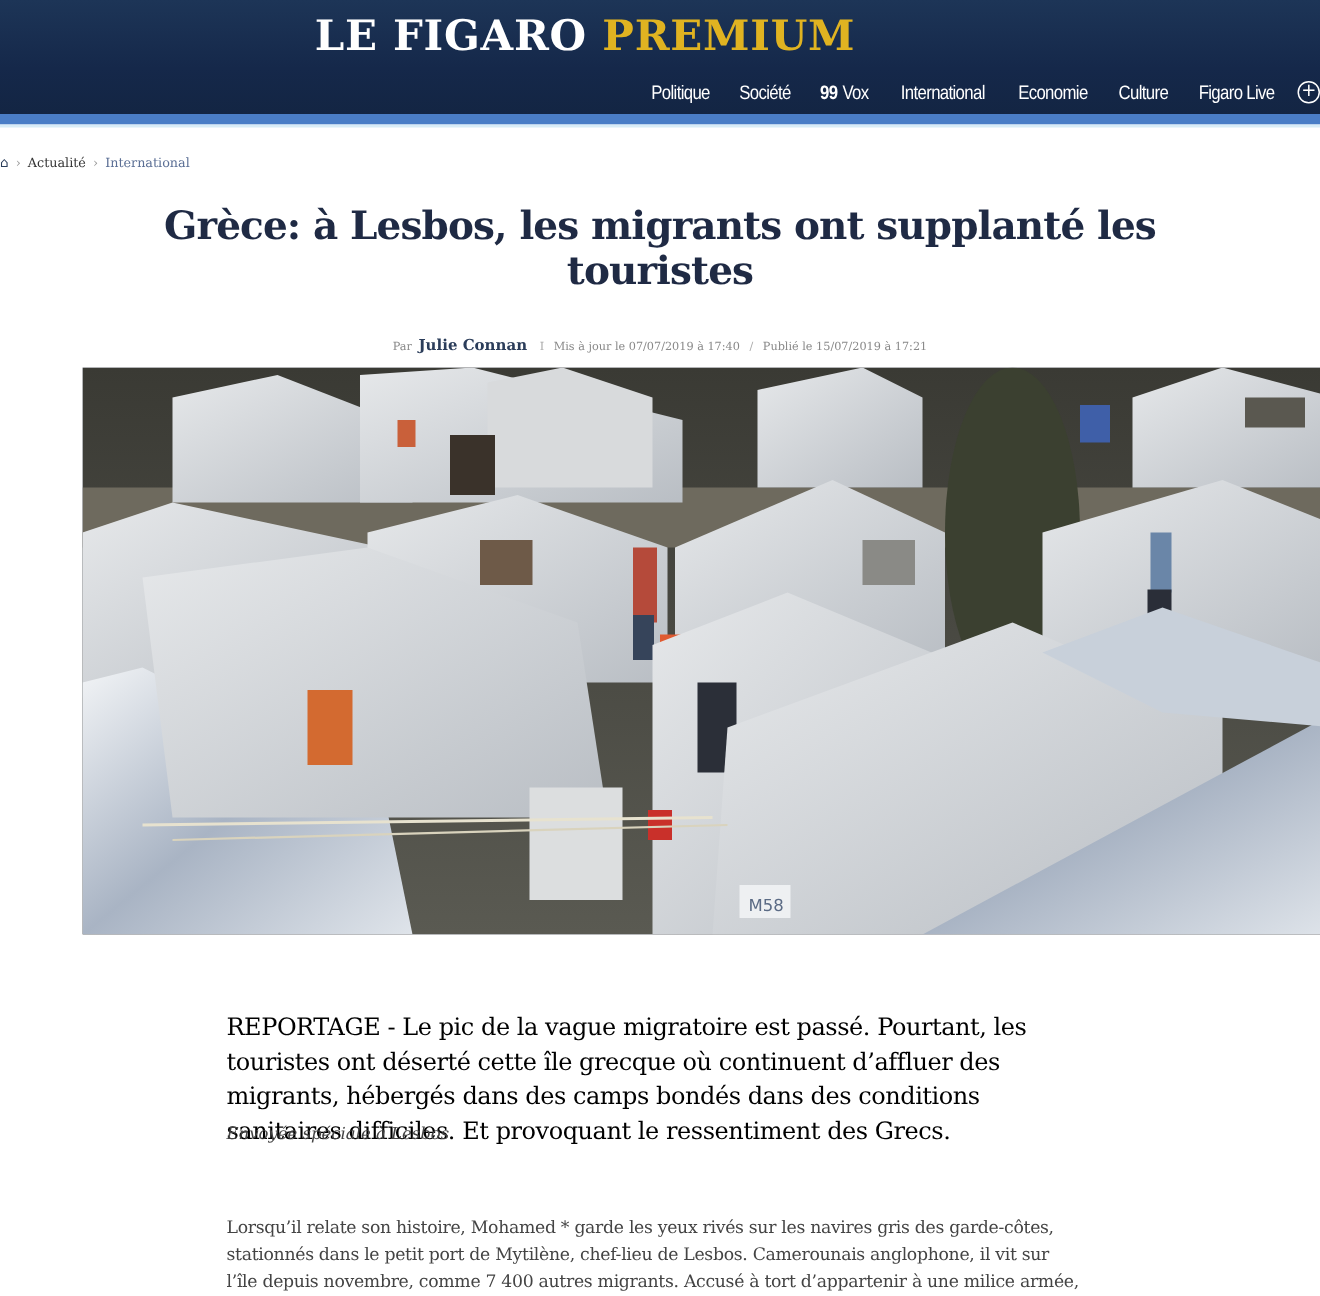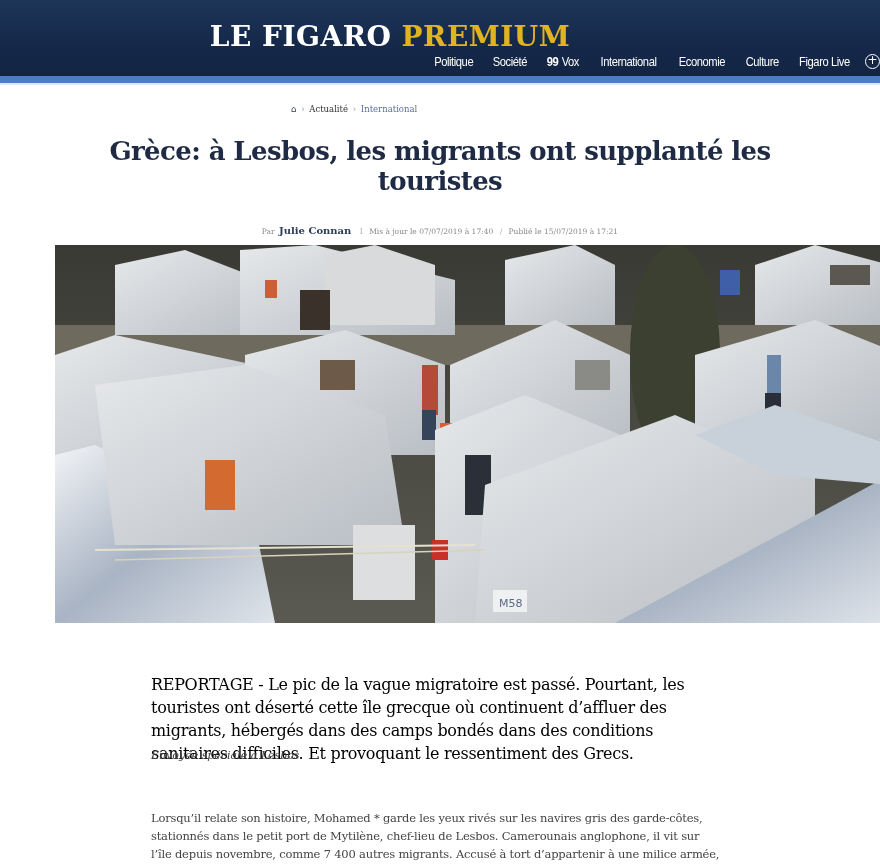--- a/index.html
+++ b/index.html
@@ -4,21 +4,21 @@
   <style>
     * { box-sizing: border-box; margin: 0; padding: 0; }
     html, body { width: 880px; height: 864px; overflow: hidden; background: #ffffff; }
     body { font-family: "DejaVu Serif", serif; color: #333; }
 
     .header {
       position: absolute; left: 0; top: 0; width: 880px; height: 76px;
       background: linear-gradient(#1d3557 0%, #15284a 60%, #132543 100%);
     }
     .logo {
-      position: absolute; top: 20px; left: 0; width: 780px; text-align: center;
+      position: absolute; top: 7px; left: 0; width: 780px; text-align: center;
       font-family: "DejaVu Serif", serif; font-weight: bold; font-size: 28px;
       letter-spacing: 0.5px; line-height: 34px;
     }
     .logo .lf { color: #ffffff; }
     .logo .pr { color: #e0b321; }
     .nav {
       position: absolute; top: 50px; left: 0; width: 880px; height: 22px;
       display: flex; justify-content: flex-end; align-items: center; gap: 0;
     }
     .nav-item {
@@ -29,21 +29,21 @@
     .nav-item .quote { font-weight: bold; margin-right: 4px; }
     .nav-plus {
       width: 15px; height: 15px; border: 1.5px solid #fff; border-radius: 50%;
       color: #fff; font-family: "DejaVu Sans", sans-serif; font-size: 12px; line-height: 11px;
       text-align: center; margin-left: 4px; cursor: pointer;
     }
     .stripe { position: absolute; left: 0; top: 76px; width: 880px; height: 7px; background: #4a7dc6; }
     .stripe2 { position: absolute; left: 0; top: 83px; width: 880px; height: 2px; background: #d8ecf7; }
 
     .breadcrumb {
-      position: absolute; top: 104px; left: 0; width: 708px; text-align: center;
+      position: absolute; top: 104px; left: 0; width: 708px; text-align: left;
       font-family: "DejaVu Serif", serif; font-size: 8.5px; color: #333;
     }
     .breadcrumb .home { color: #2b3d5a; font-family: "DejaVu Sans", sans-serif; font-size: 9px; }
     .breadcrumb .sep { color: #999; margin: 0 2px; }
     .breadcrumb .link-intl { color: #5b6f95; }
 
     .title {
       position: absolute; top: 136px; left: 80px; width: 720px; text-align: center;
       font-family: "DejaVu Serif", serif; font-weight: bold; font-size: 26px;
       line-height: 30px; color: #1f2a44; letter-spacing: -0.6px;

